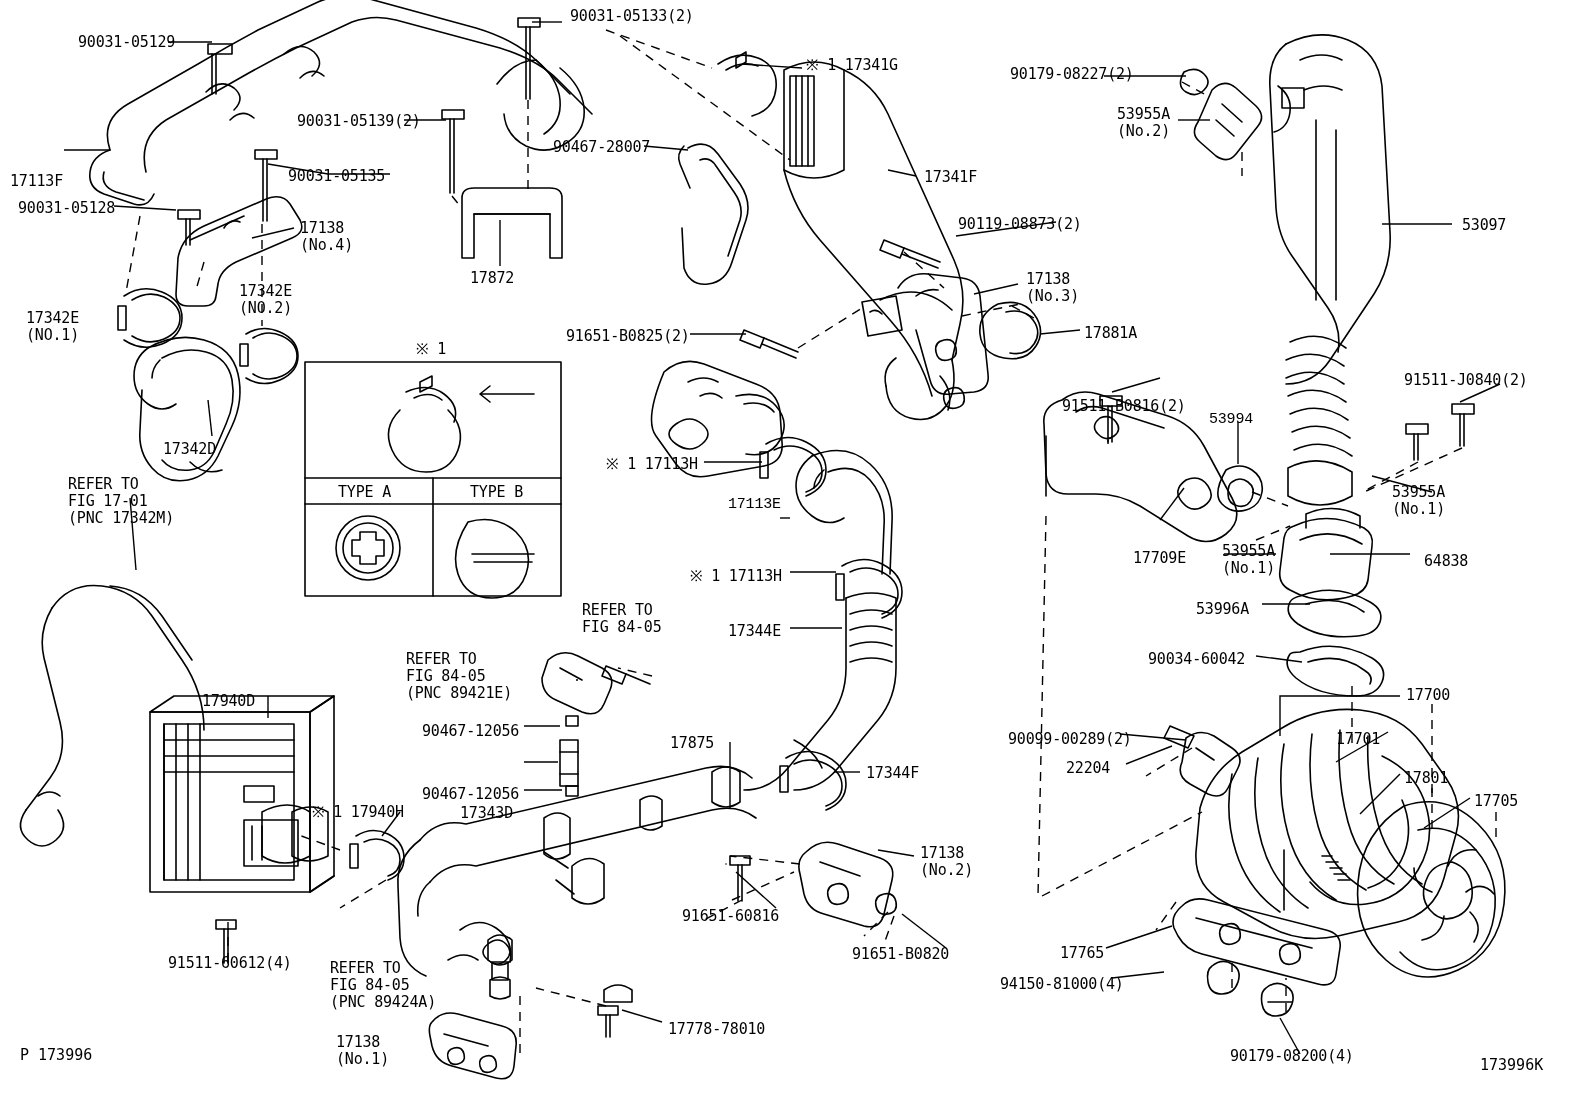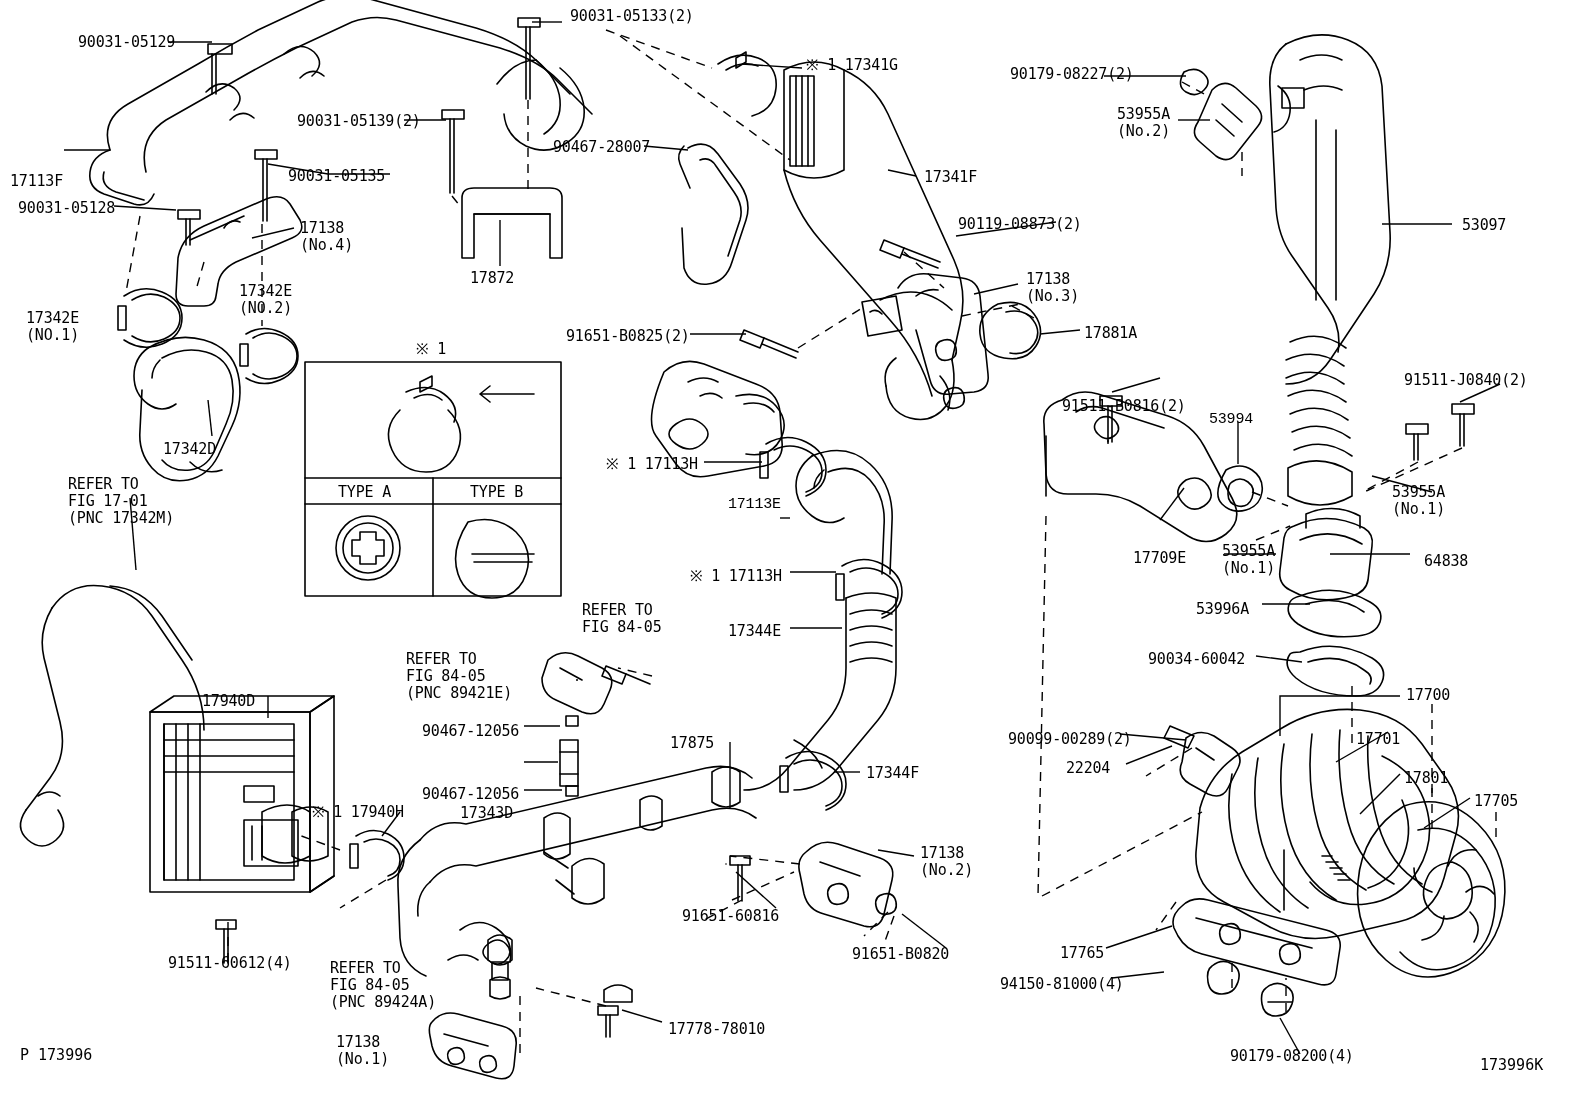--- a/index.html
+++ b/index.html
@@ -440,21 +440,21 @@
     <div class="lbl" style="left: 582px; top: 602px;">REFER TO
 FIG 84-05</div>
     <div class="lbl" style="left: 1148px; top: 651px;">90034-60042</div>
     <div class="lbl" style="left: 406px; top: 651px;">REFER TO
 FIG 84-05
 (PNC 89421E)</div>
     <div class="lbl" style="left: 1406px; top: 687px;">17700</div>
     <div class="lbl" style="left: 202px; top: 693px;">17940D</div>
     <div class="lbl" style="left: 422px; top: 723px;">90467-12056</div>
     <div class="lbl" style="left: 670px; top: 735px;">17875</div>
-    <div class="lbl" style="left: 1336px; top: 731px; margin-left: 20px;">17701</div>
+    <div class="lbl" style="left: 1336px; top: 731px;">17701</div>
     <div class="lbl" style="left: 1008px; top: 731px;">90099-00289(2)</div>
     <div class="lbl" style="left: 460px; top: 758px; margin-top: 47px;">17343D</div>
     <div class="lbl" style="left: 1066px; top: 760px;">22204</div>
     <div class="lbl" style="left: 1404px; top: 770px;">17801</div>
     <div class="lbl" style="left: 866px; top: 765px; text-align: center;">17344F</div>
     <div class="lbl" style="left: 422px; top: 786px;">90467-12056</div>
     <div class="lbl" style="left: 1474px; top: 793px;">17705</div>
     <div class="lbl" style="left: 312px; top: 804px;">※ 1 17940H</div>
     <div class="lbl" style="left: 920px; top: 845px;">17138
 (No.2)</div>

